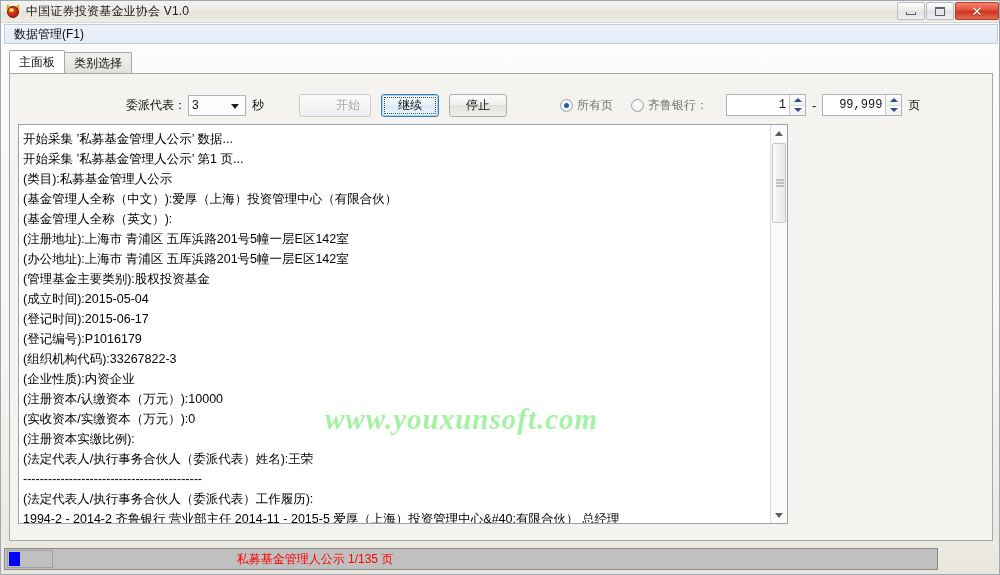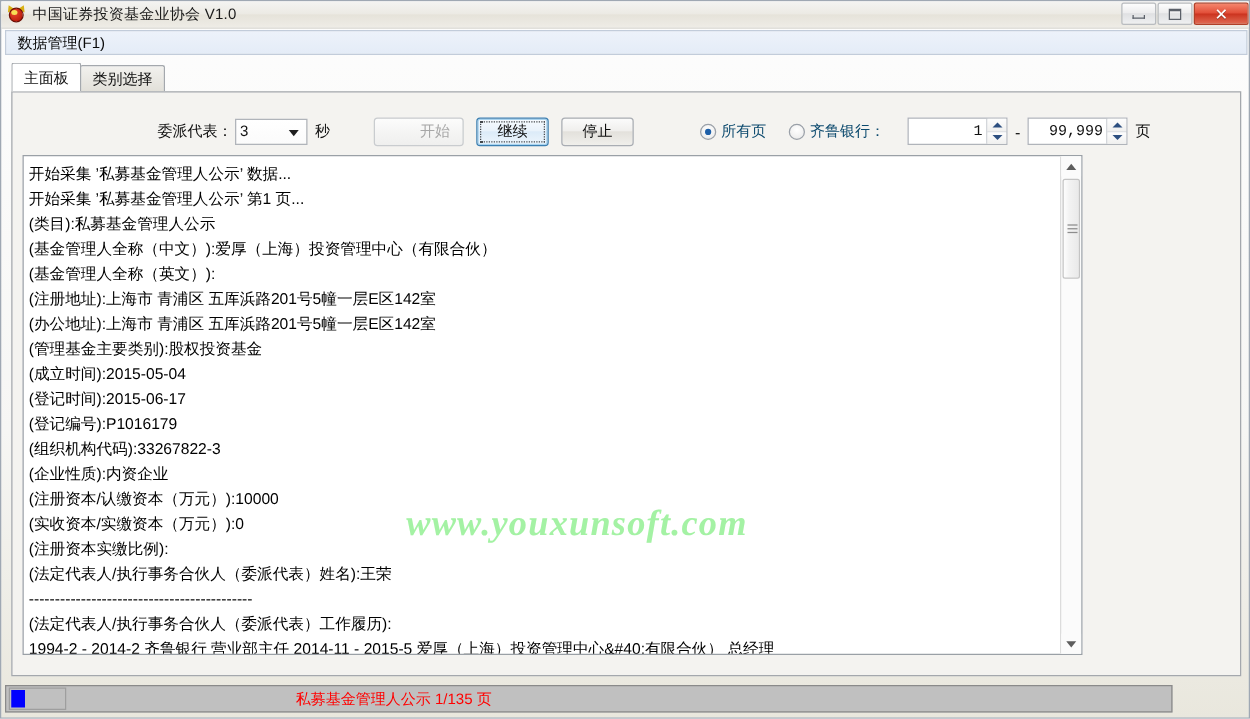--- a/index.html
+++ b/index.html
@@ -183,21 +183,21 @@
     width: 13px; height: 13px; border-radius: 50%;
     border: 1px solid #9aa0a8;
     background: radial-gradient(circle at 50% 35%, #ffffff 0%, #f0f0f0 65%, #e2e2e2 100%);
     position: relative; margin-right: 4px; flex: none;
   }
   .radio.checked::after {
     content: ""; position: absolute; left: 3px; top: 3px;
     width: 5px; height: 5px; border-radius: 50%;
     background: #1d5fa8;
   }
-  .radio-label { font-size: 12px; color: #0c4a6e; white-space: nowrap; }
+  .radio-label { font-size: 12px; color: #737373; white-space: nowrap; }
 
   
   .spin {
     width: 80px; height: 22px;
     border: 1px solid #b0b4ba;
     background: #ffffff;
     display: flex; align-items: stretch;
     position: relative;
   }
   .spin .snum {
@@ -217,21 +217,21 @@
     cursor: default;
   }
   .spin .sbtn.up { border-bottom: 1px solid #d6d9dd; }
   .tri-up { width:0;height:0;border-left:4px solid transparent;border-right:4px solid transparent;border-bottom:4px solid #2d4f80; }
   .tri-dn { width:0;height:0;border-left:4px solid transparent;border-right:4px solid transparent;border-top:4px solid #2d4f80; }
   .dash { font-size: 13px; color: #111; padding: 0 6px; }
 
   
   #textwrap {
     position: absolute; top: 50px; left: 8px;
-    width: 848px; height: 400px;
+    width: 770px; height: 400px;
     background: #ffffff;
     border: 1px solid #9aa0a6;
     display: flex;
     overflow: hidden;
   }
   #textarea {
     flex: 1;
     position: relative;
     padding: 4px 0 0 4px;
     overflow: hidden;

